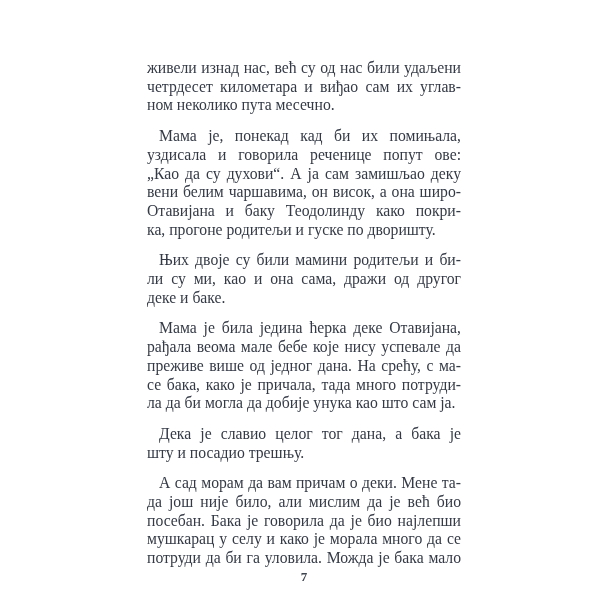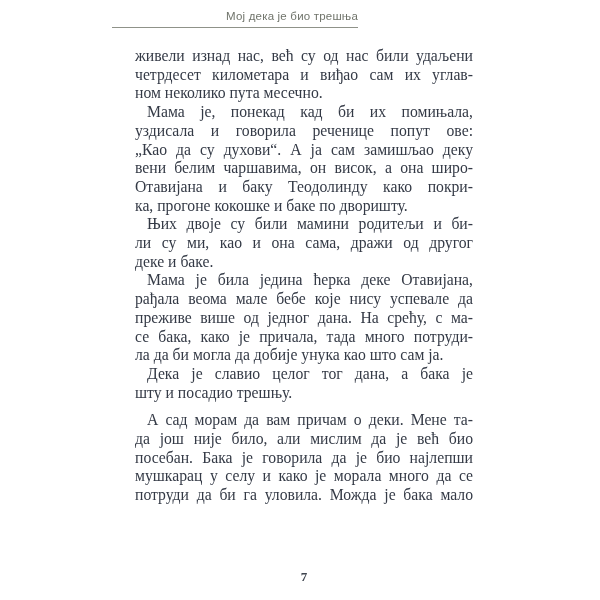--- a/index.html
+++ b/index.html
@@ -32,21 +32,21 @@
     color:var(--header-text);
   }
   .text-block{
     position:absolute;
     left:135px;top:47px;
     width:338px;
     color:var(--text);
     font-size:15.7px;
     line-height:18.7px;
   }
-  .para{margin:0;}
+  .para{margin:12px;}
   .para.section-break{margin-top:9px;}
   .line{
     text-align:justify;
     text-align-last:justify;
     white-space:normal;
   }
   .line.indent{text-indent:12px;}
   .line.para-end{
     text-align:right;
     text-align-last:left;
@@ -62,37 +62,34 @@
     font-size:13px;
     font-weight:600;
     color:var(--pagenum);
   }
 </style>
 </head>
 <body>
 
 <div class="page">
 
-  <header class="running-header">
-    <span class="header-title">Мој дека је био трешња</span>
-  </header>
 
   <main class="text-block">
       <div class="para">
         <div class="line">живели изнад нас, већ су од нас били удаљени</div>
         <div class="line">четрдесет километара и виђао сам их углав-</div>
         <div class="line para-end">ном неколико пута месечно.</div>
       </div>
       <div class="para">
         <div class="line indent">Мама је, понекад кад би их помињала,</div>
         <div class="line">уздисала и говорила реченице попут ове:</div>
         <div class="line">„Као да су духови“. А ја сам замишљао деку</div>
         <div class="line">вени белим чаршавима, он висок, а она широ-</div>
         <div class="line">Отавијана и баку Теодолинду како покри-</div>
-        <div class="line para-end">ка, прогоне кокошке и баке по дворишту.</div>
+        <div class="line para-end">ка, прогоне родитељи и гуске по дворишту.</div>
       </div>
       <div class="para">
         <div class="line indent">Њих двоје су били мамини родитељи и би-</div>
         <div class="line">ли су ми, као и она сама, дражи од другог</div>
         <div class="line para-end">деке и баке.</div>
       </div>
       <div class="para">
         <div class="line indent">Мама је била једина ћерка деке Отавијана,</div>
         <div class="line">рађала веома мале бебе које нису успевале да</div>
         <div class="line">преживе више од једног дана. На срећу, с ма-</div>

